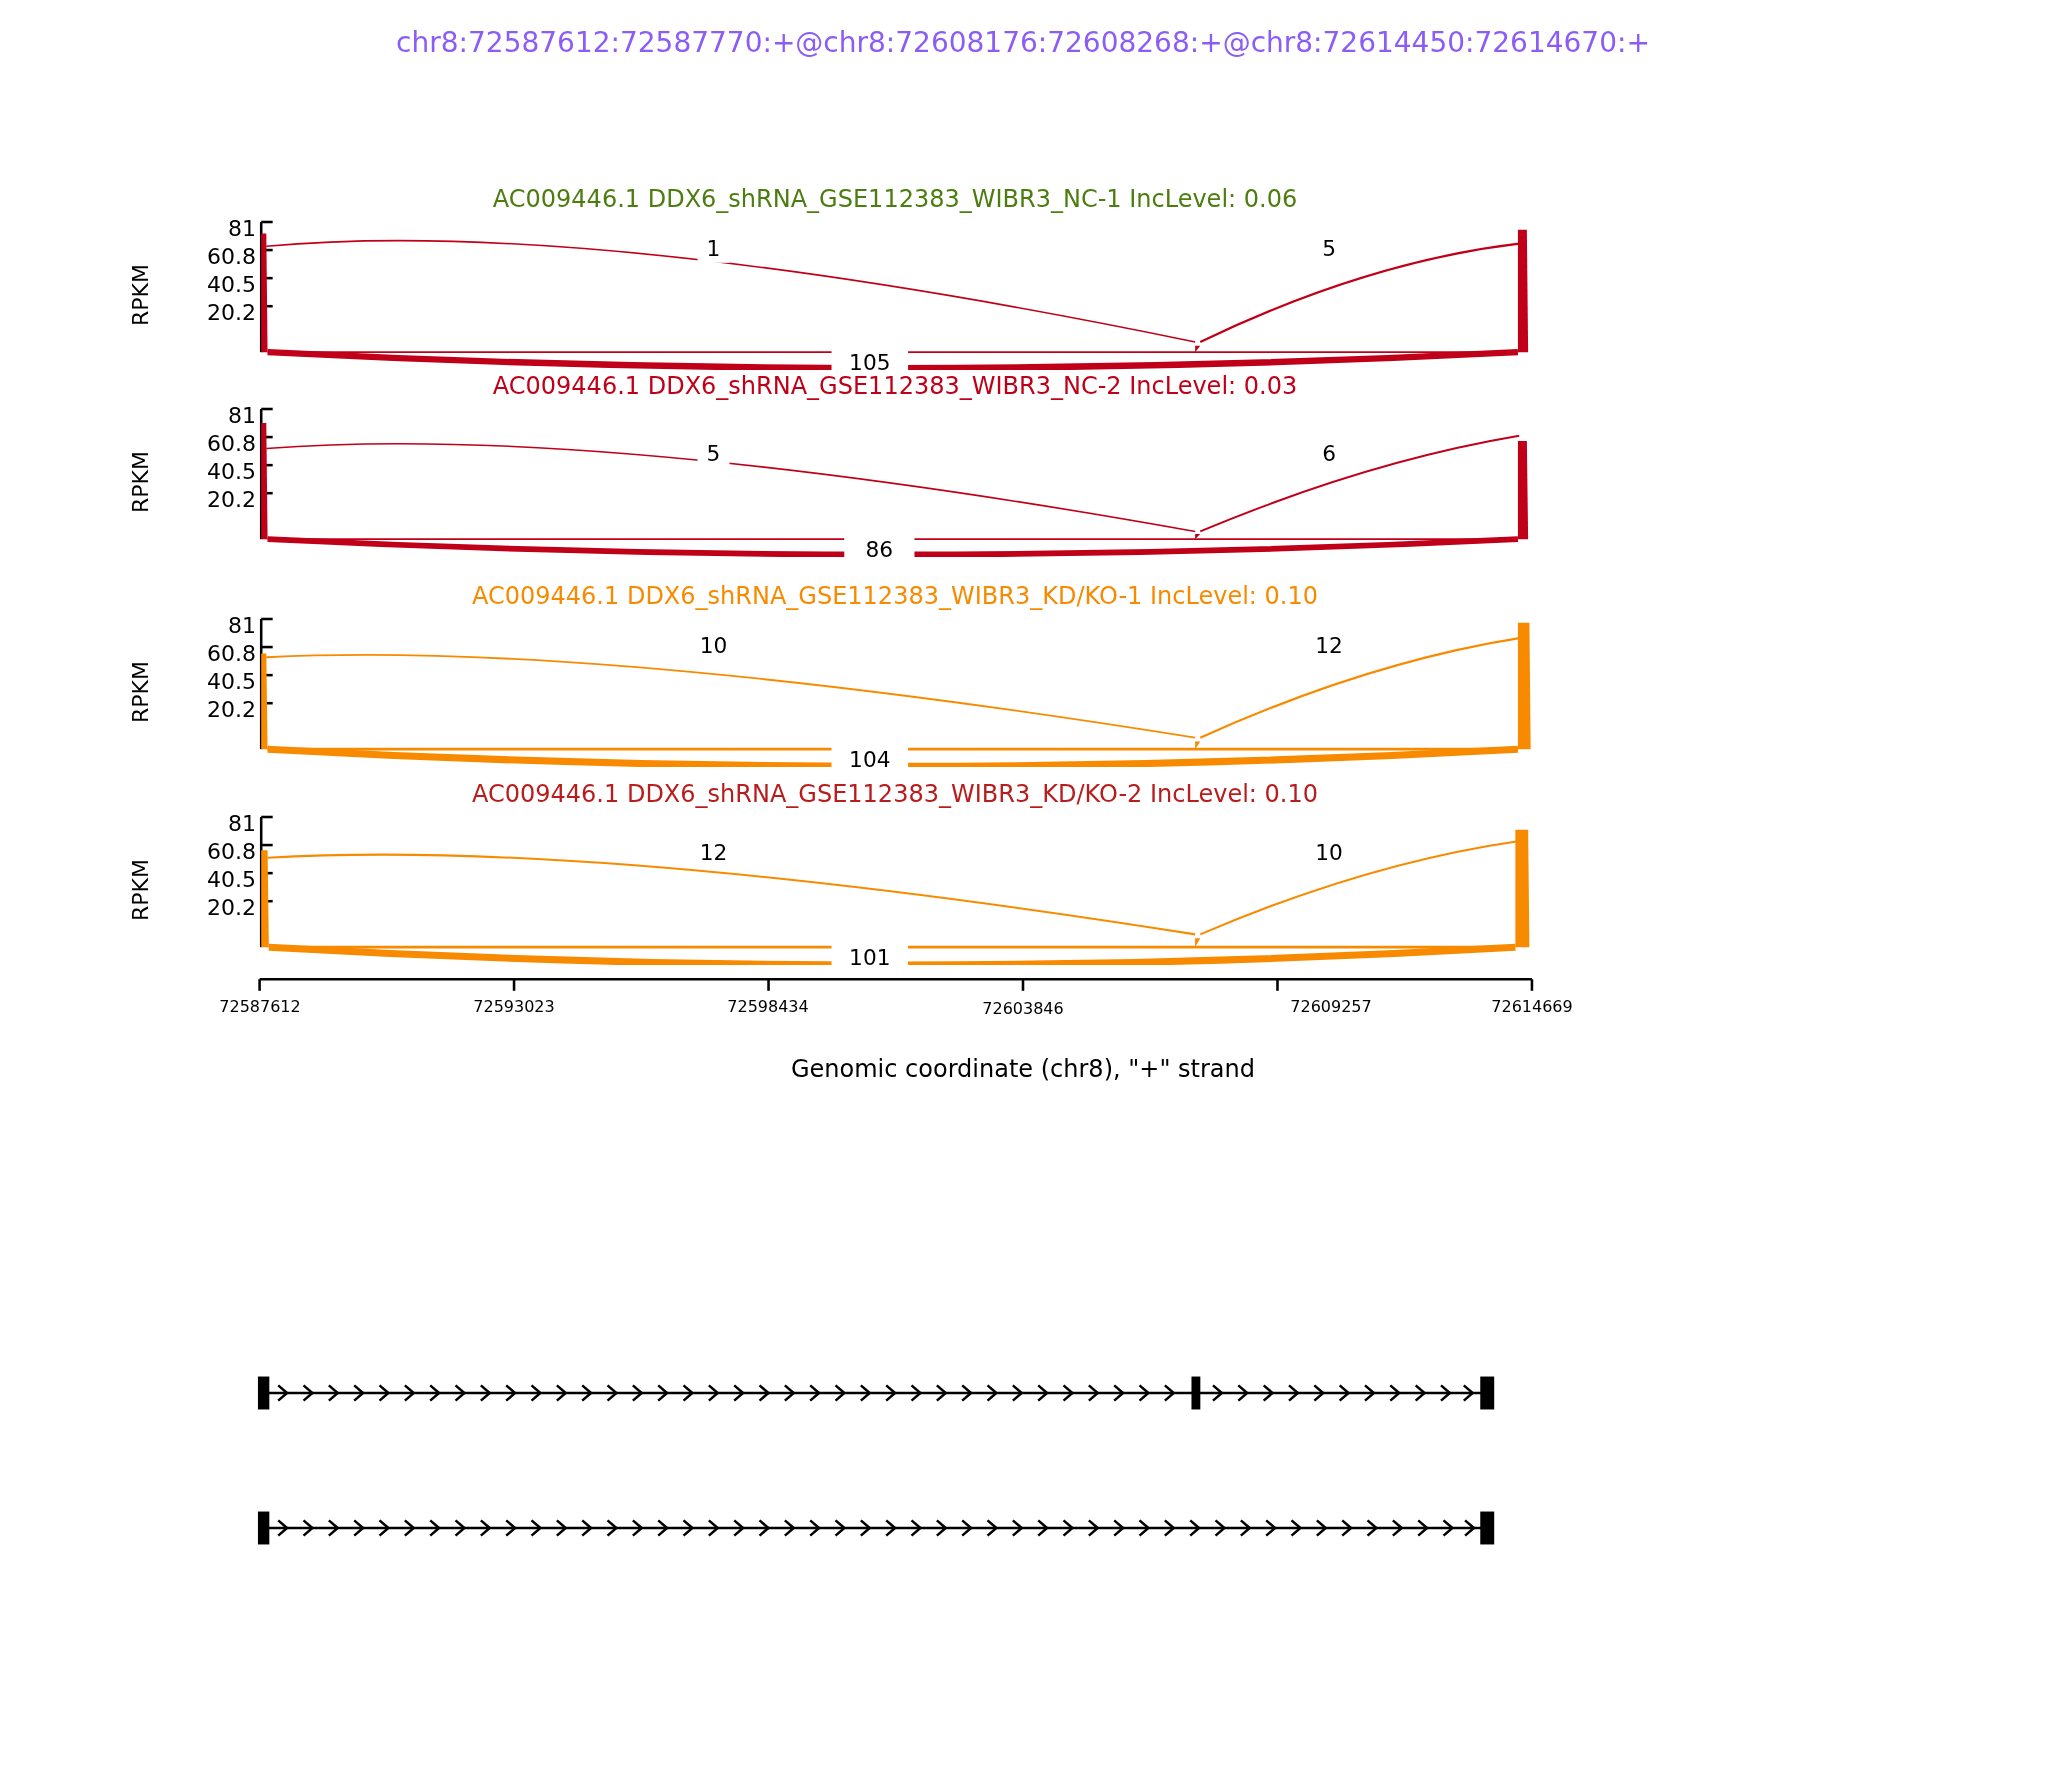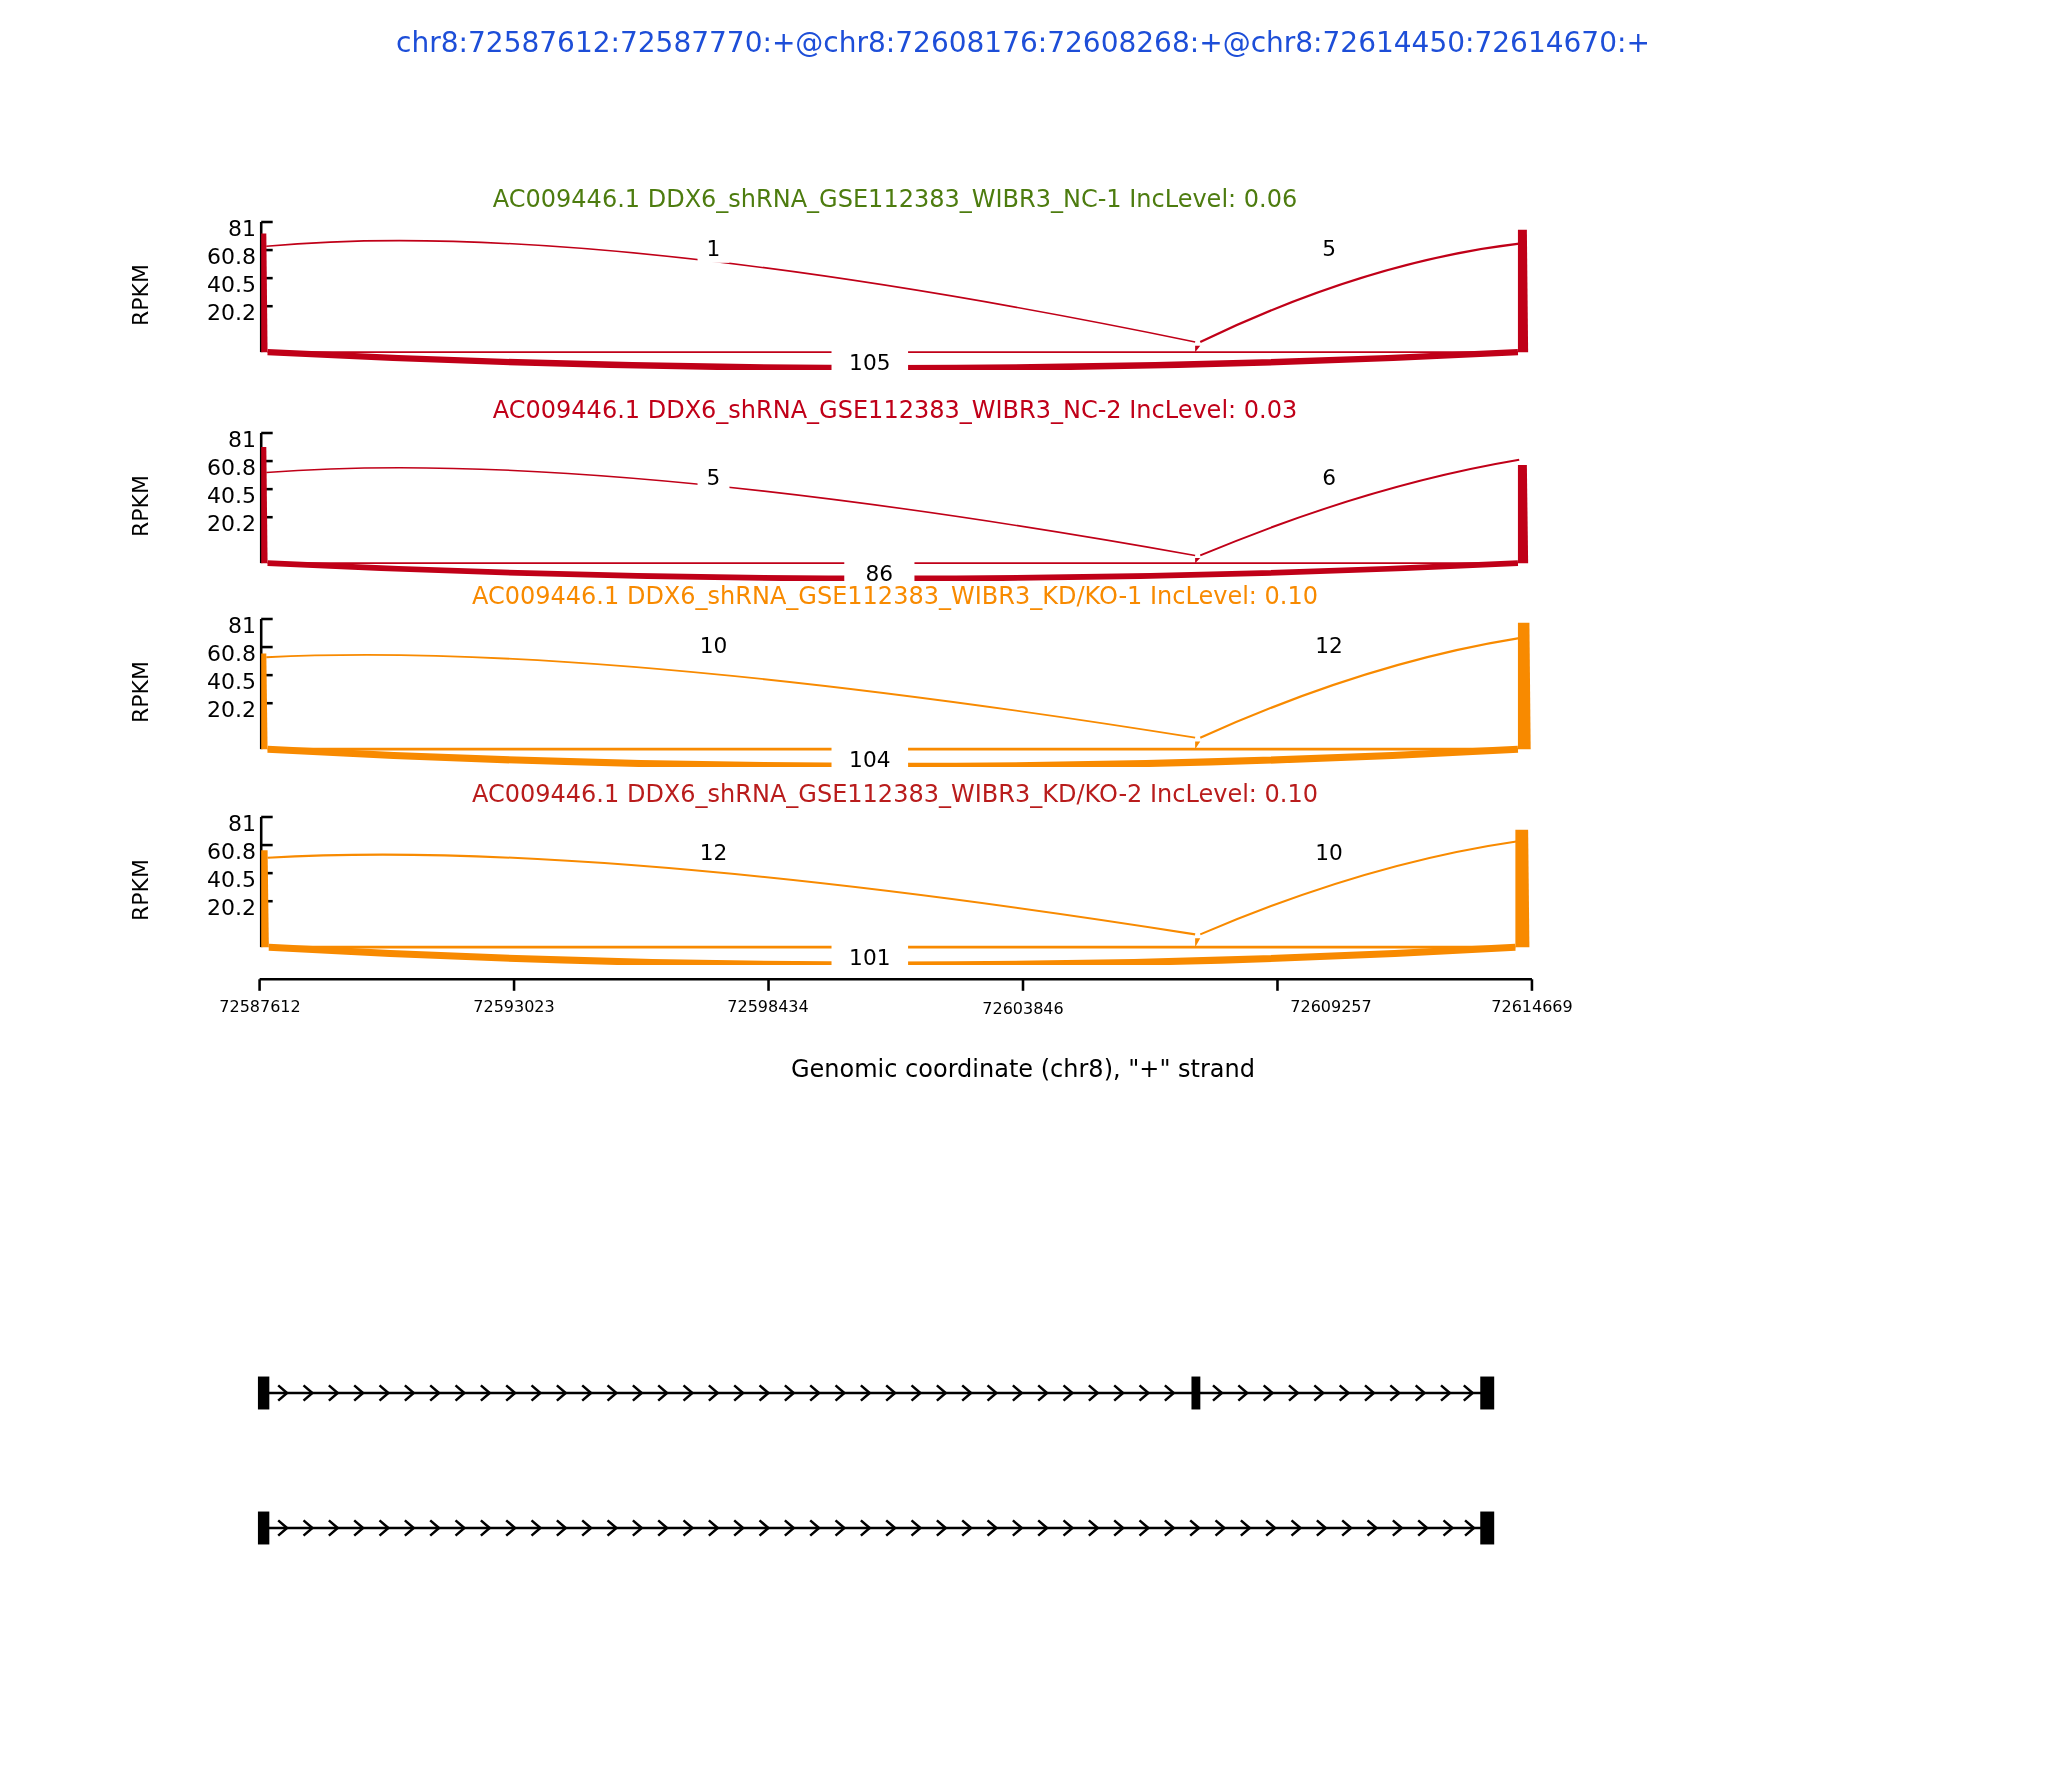--- a/index.html
+++ b/index.html
@@ -16,21 +16,21 @@
     overflow: hidden;
   }
   #page-title {
     position: absolute;
     top: 25.6px;
     left: 0;
     width: 2046px;
     text-align: center;
     font-size: 28px;
     letter-spacing: 0px;
-    color: #1d4ed8;
+    color: #8b5cf6;
   }
   .panel {
     position: absolute;
     left: 0;
     width: 2046px;
   }
   .panel-title {
     position: absolute;
     top: 0;
     left: 256px;
@@ -125,21 +125,21 @@
 
     <rect x="690" y="82" width="50" height="40" fill="#ffffff"></rect>
     <text x="715" y="112" font-family="DejaVu Sans, sans-serif" font-size="34" text-anchor="middle" fill="#000">1</text>
     <rect x="1650" y="82" width="60" height="40" fill="#ffffff"></rect>
     <text x="1680" y="112" font-family="DejaVu Sans, sans-serif" font-size="34" text-anchor="middle" fill="#000">5</text>
     <rect x="900" y="258" width="120" height="42" fill="#ffffff"></rect>
     <text x="960" y="290" font-family="DejaVu Sans, sans-serif" font-size="34" text-anchor="middle" fill="#000">105</text>
   </svg>
 </div>
 
-<div class="panel" style="top:396px;height:185px;">
+<div class="panel" style="top:372px;height:185px;">
   <div class="panel-title" style="color:#c00018;">AC009446.1 DDX6_shRNA_GSE112383_WIBR3_NC-2 IncLevel: 0.03</div>
   <div class="ylabel" style="top:141px;">RPKM</div>
   <div class="ytick-wrap">
     <div class="ytick" style="top:31px;">81</div>
     <div class="ytick" style="top:59px;">60.8</div>
     <div class="ytick" style="top:87px;">40.5</div>
     <div class="ytick" style="top:115px;">20.2</div>
   </div>
   <svg class="plotsvg" width="1285" height="185" viewBox="0 0 2010 290">
     <line x1="6" y1="58" x2="6" y2="262" stroke="#000" stroke-width="4"></line>

